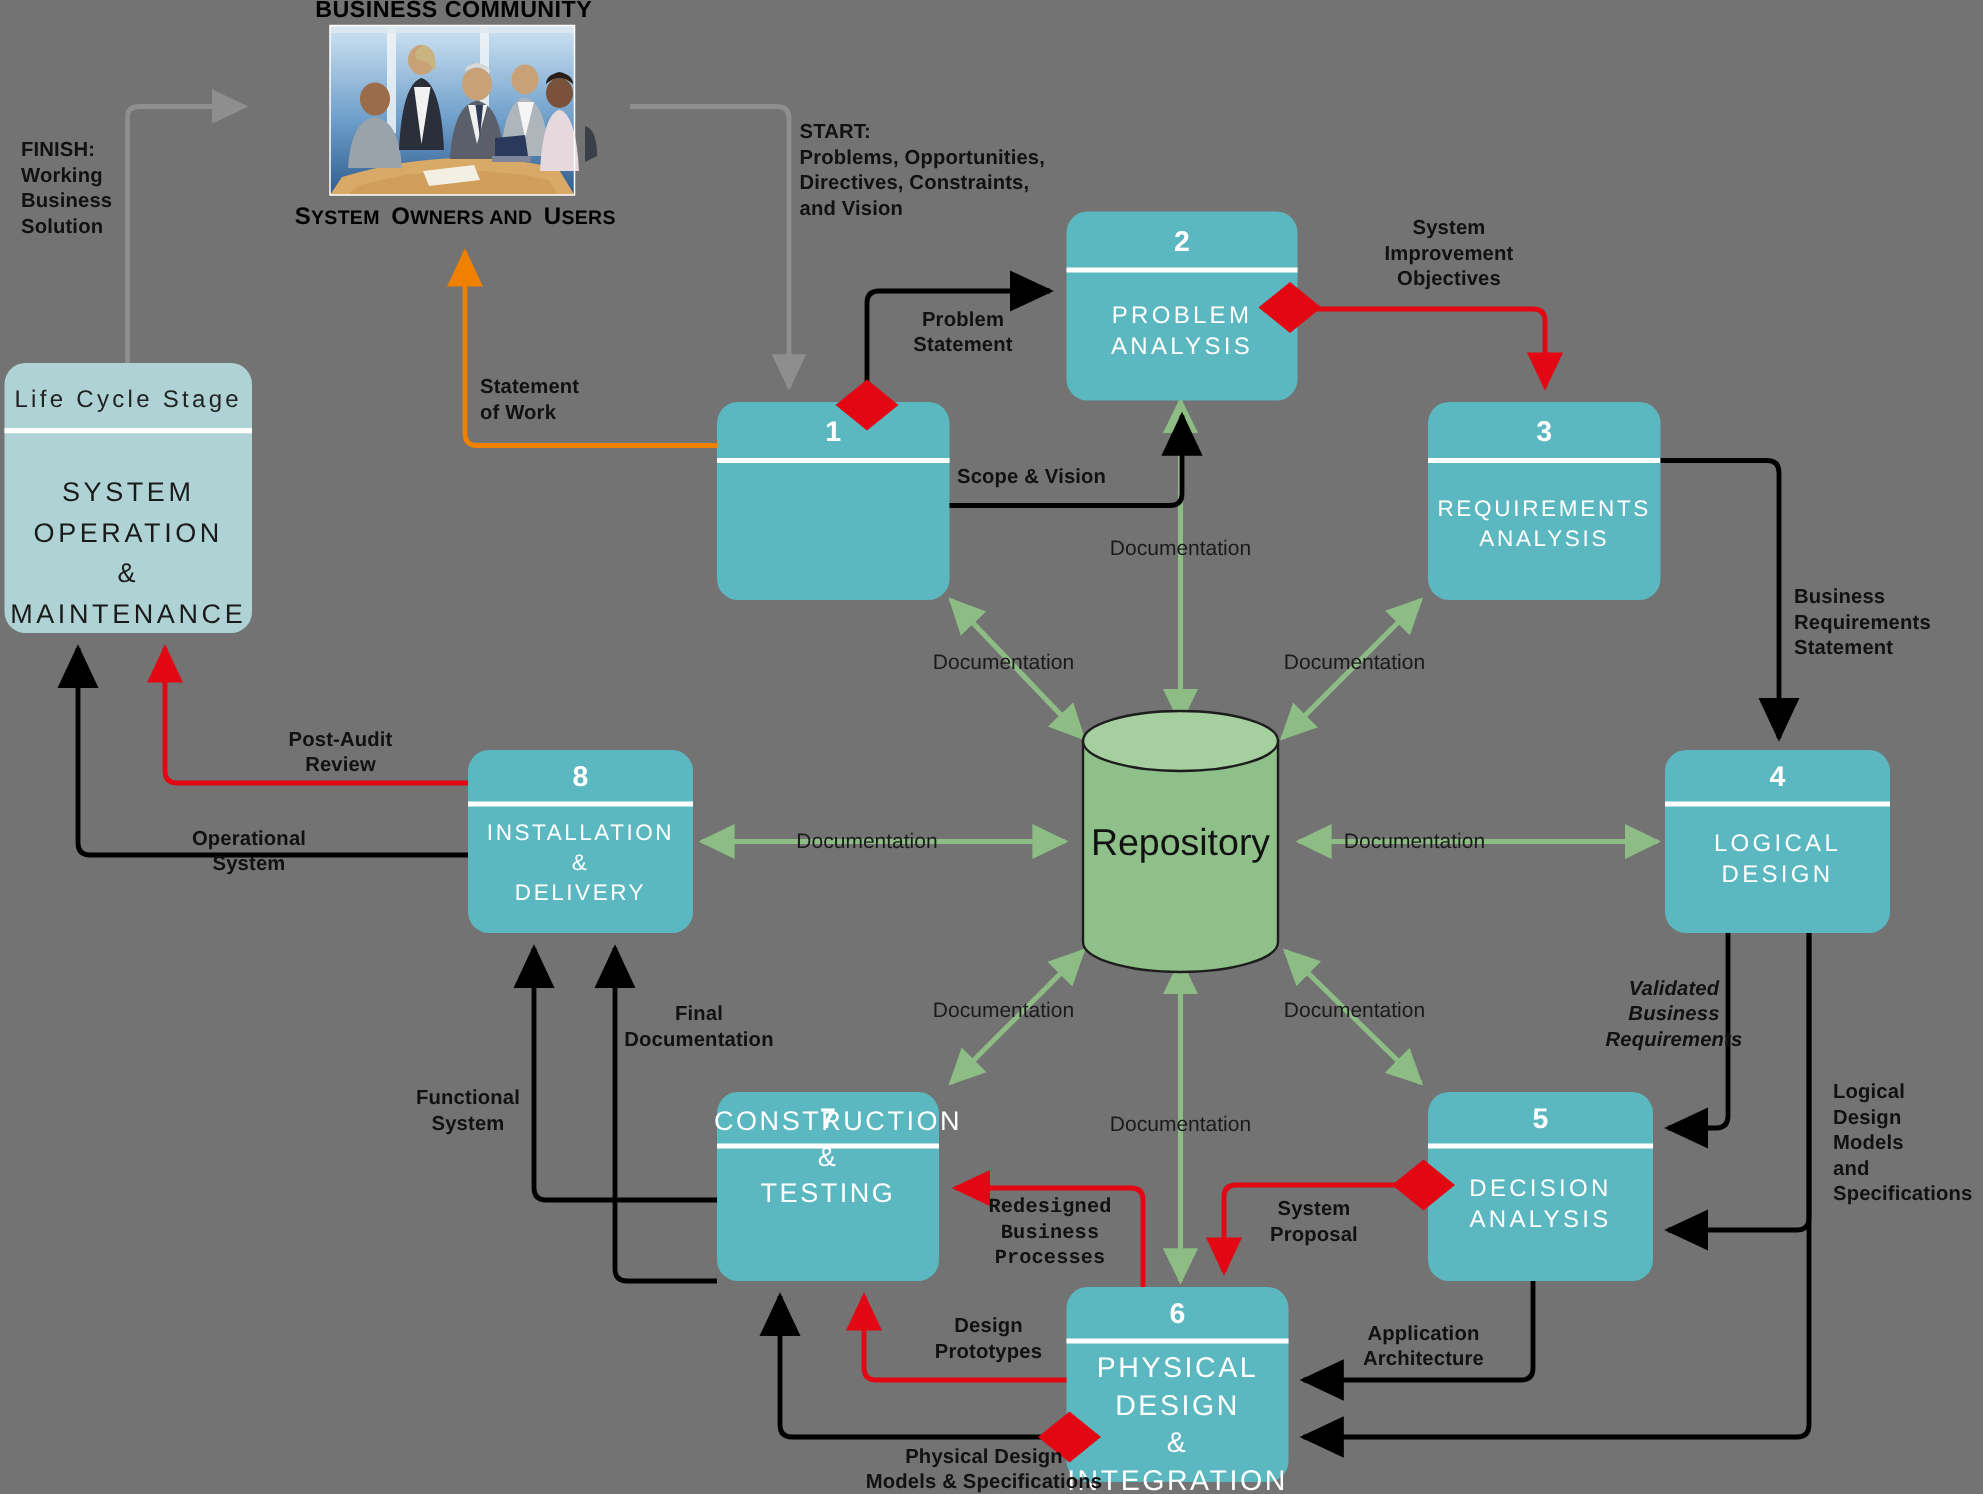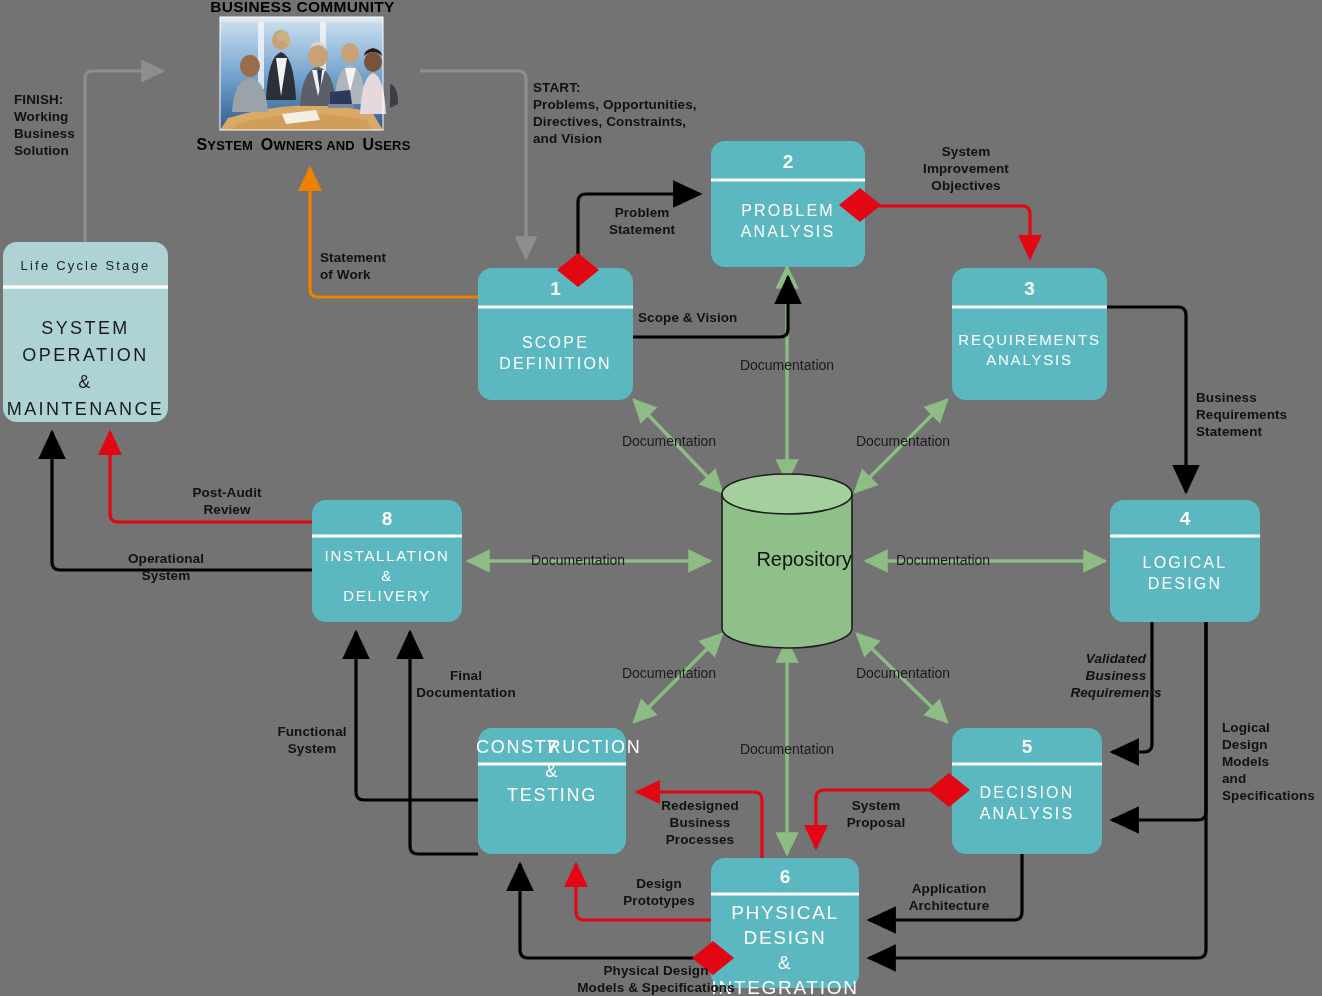--- a/index.html
+++ b/index.html
@@ -4,26 +4,26 @@
 <style>
   html,body{margin:0;padding:0;background:#ffffff;}
   body{width:1322px;height:996px;font-family:"Liberation Sans",sans-serif;}
   #stage{position:relative;width:1322px;height:996px;overflow:hidden;background:#737373;}
   svg{position:absolute;left:0;top:0;}
   .lbl{position:absolute;font-family:"Liberation Sans",sans-serif;font-size:13.5px;font-weight:bold;color:#111;line-height:1.25;letter-spacing:.1px;}
   .lbl.doc{font-weight:normal;font-size:14px;color:#1a1a1a;letter-spacing:0;}
   .ctr{text-align:center;}
   .boxtxt{position:absolute;color:#ffffff;font-family:"Liberation Sans",sans-serif;text-align:center;letter-spacing:2.2px;font-size:16px;line-height:1.32;}
   .boxnum{position:absolute;color:#ffffff;font-family:"Liberation Sans",sans-serif;text-align:center;font-size:19px;font-weight:bold;}
-  .lcs-head{position:absolute;color:#222;font-size:13px;letter-spacing:2.2px;text-align:center;font-family:"Liberation Sans",sans-serif;}
+  .lcs-head{position:absolute;color:#222;font-size:16px;letter-spacing:2.2px;text-align:center;font-family:"Liberation Sans",sans-serif;}
   .lcs-body{position:absolute;color:#1a1a1a;font-size:18px;letter-spacing:2.4px;text-align:center;line-height:1.5;font-family:"Liberation Sans",sans-serif;}
   #bc-title{position:absolute;left:205px;top:-2px;width:195px;text-align:center;font-size:15.5px;font-weight:bold;letter-spacing:.3px;color:#000;}
   #sou{position:absolute;left:196px;top:136px;width:215px;text-align:center;font-weight:bold;color:#000;font-size:13px;letter-spacing:.2px;}
   #sou .sc{font-size:16px;}
-  .repo-label{position:absolute;font-size:20px;color:#111;font-family:"Liberation Sans",sans-serif;text-align:right;}
+  .repo-label{position:absolute;font-size:25px;color:#111;font-family:"Liberation Sans",sans-serif;text-align:center;}
 </style>
 </head>
 <body>
 
 <div id="stage">
 
   <svg width="1322" height="996" viewBox="0 0 1322 996">
     <defs>
       <marker id="ah-black" markerWidth="9" markerHeight="9" refX="7.6" refY="4.5" orient="auto" markerUnits="strokeWidth">
         <path d="M0,0.6 L8.4,4.5 L0,8.4 z" fill="#000"></path>
@@ -238,22 +238,20 @@
 
   <div class="boxnum" style="left:478px;top:278px;width:155px;">1</div>
   <div class="boxnum" style="left:711px;top:151px;width:154px;">2</div>
   <div class="boxnum" style="left:952px;top:278px;width:155px;">3</div>
   <div class="boxnum" style="left:1110px;top:508px;width:150px;">4</div>
   <div class="boxnum" style="left:952px;top:736px;width:150px;">5</div>
   <div class="boxnum" style="left:711px;top:866px;width:148px;">6</div>
   <div class="boxnum" style="left:478px;top:736px;width:148px;">7</div>
   <div class="boxnum" style="left:312px;top:508px;width:150px;">8</div>
 
-  <div class="boxtxt" style="left:478px;top:332px;width:155px;white-space:pre-line;">SCOPE
-DEFINITION</div>
   <div class="boxtxt" style="left:711px;top:200px;width:154px;white-space:pre-line;">PROBLEM
 ANALYSIS</div>
   <div class="boxtxt" style="left:950px;top:330px;width:159px;white-space:pre-line;font-size:15px;letter-spacing:1.8px;">REQUIREMENTS
 ANALYSIS</div>
   <div class="boxtxt" style="left:1110px;top:552px;width:150px;white-space:pre-line;">LOGICAL
 DESIGN</div>
   <div class="boxtxt" style="left:952px;top:782px;width:150px;white-space:pre-line;">DECISION
 ANALYSIS</div>
   <div class="boxtxt" style="left:709px;top:900px;width:152px;white-space:pre-line;font-size:19px;letter-spacing:1.7px;">PHYSICAL
 DESIGN
@@ -292,21 +290,21 @@
 Requirements</div>
   <div class="lbl" style="left:1222px;top:720px;white-space:pre-line;">Logical
 Design
 Models
 and
 Specifications</div>
   <div class="lbl ctr" style="left:884px;top:881px;width:130px;white-space:pre-line;">Application
 Architecture</div>
   <div class="lbl ctr" style="left:832px;top:798px;width:88px;white-space:pre-line;">System
 Proposal</div>
-  <div class="lbl ctr" style="left:645px;top:798px;width:110px;white-space:pre-line;">Redesigned
+  <div class="lbl ctr" style="left:645px;top:798px;width:110px;white-space:pre-line;font-family:Liberation Mono, monospace;">Redesigned
 Business
 Processes</div>
   <div class="lbl ctr" style="left:610px;top:876px;width:98px;white-space:pre-line;">Design
 Prototypes</div>
   <div class="lbl ctr" style="left:546px;top:963px;width:220px;white-space:pre-line;">Physical Design
 Models &amp; Specifications</div>
   <div class="lbl ctr" style="left:262px;top:724px;width:100px;white-space:pre-line;">Functional
 System</div>
   <div class="lbl ctr" style="left:406px;top:668px;width:120px;white-space:pre-line;">Final
 Documentation</div>

